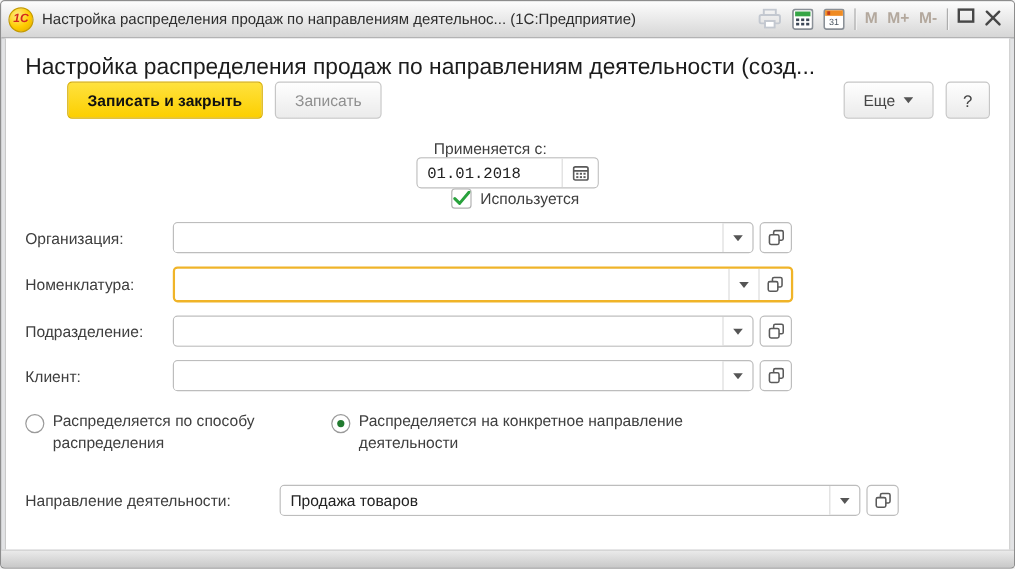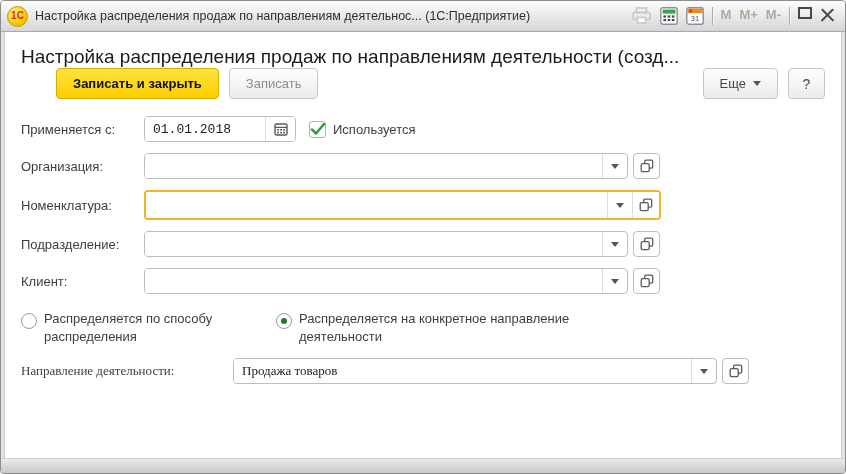--- a/index.html
+++ b/index.html
@@ -8,21 +8,21 @@
   .window{ width:846px; height:474px; border:1px solid #8d8d8d; border-radius:4px;
     background:#e2e3e5; display:flex; flex-direction:column; overflow:hidden; }
 
   
   .titlebar{ flex:0 0 31px; display:flex; align-items:center; gap:7px;
     padding:0 10px 0 6px; background:linear-gradient(#fdfdfd,#d6d6d6);
     border-bottom:1px solid #a9a9a9; }
   .logo{ width:21px; height:21px; border-radius:50%; flex:none;
     background:radial-gradient(circle at 35% 30%, #ffeb82, #ffcc00 55%, #dfa700);
     border:1px solid #c49a00; display:flex; align-items:center; justify-content:center; }
-  .logo-text{ color:#d3291c; font-weight:bold; font-size:10px; line-height:1; }
+  .logo-text{ color:#d3291c; font-weight:bold; font-size:10px; line-height:1;font-style:italic; }
   .tb-title{ font-size:12.5px; color:#2e2e2e; white-space:nowrap; overflow:hidden; }
   .tb-icons{ margin-left:auto; display:flex; align-items:flex-start; gap:8px; }
   .tb-btn{ display:flex; align-items:center; justify-content:center; cursor:pointer; }
   .tb-sep{ width:1px; height:18px; background:#adadad; box-shadow:1px 0 0 #f4f4f4; }
   .tb-mem{ font-size:13px; font-weight:bold; color:#b3a89d; }
   .max-box{ width:14px; height:12px; border:2px solid #474747; }
   .close-x{ position:relative; width:15px; height:15px; }
   .close-x::before,.close-x::after{ content:""; position:absolute; left:-1px; top:6.5px;
     width:17px; height:2.4px; background:#474747; border-radius:1px; }
   .close-x::before{ transform:rotate(45deg); }
@@ -41,21 +41,21 @@
   .btn-primary{ background:linear-gradient(#ffe23e,#fccf00); border-color:#d8ae00;
     font-weight:bold; color:#111; }
   .btn-muted{ color:#8f8f8f; }
   .btn-help{ width:37px; padding:0; justify-content:center; font-size:14px; }
   .spacer{ flex:1; }
   .caret{ width:0; height:0; border-left:4px solid transparent; border-right:4px solid transparent;
     border-top:5px solid #555; }
 
   
   .row{ display:flex; align-items:center; margin-top:11px; }
-  .row-first{ margin-top:17px; }
+  .row-first{ margin-top:17px;flex-direction:column; }
   .lbl{ width:123px; flex:none; font-size:13px; color:#3e3e3e; }
   .lbl-wide{ width:212px; }
 
   .date-field{ display:flex; width:152px; height:26px; background:#fff;
     border:1px solid #bdbdbd; border-radius:4px; overflow:hidden; }
   .date-field input{ flex:1; min-width:0; border:none; outline:none; padding:0 8px;
     font-size:13px; color:#222; font-family:Liberation Mono, monospace; }
   .date-btn{ width:30px; flex:none; border-left:1px solid #dcdcdc; background:#fff;
     display:flex; align-items:center; justify-content:center; cursor:pointer; }
 
@@ -268,21 +268,21 @@
         <span class="radio-group">
           <span class="radio"></span>
           <span class="radio-lbl radio-lbl-b">Распределяется по способу распределения</span>
         </span>
         <span class="radio-group radio-group-left">
           <span class="radio radio-on"></span>
           <span class="radio-lbl radio-lbl-a">Распределяется на конкретное направление деятельности</span>
         </span>
       </div>
 
-      <div class="row" style="margin-top:13px;font-family:Liberation Serif, serif;">
+      <div class="row" style="margin-top:27px;">
         <span class="lbl lbl-wide">Направление деятельности:</span>
         <span class="field">
           <span class="combo">
             <input value="Продажа товаров" style="">
             <span class="combo-arrow">
                 <span class="caret"></span>
               </span>
           </span>
           <span class="pages-btn">
             <svg width="14" height="14" viewBox="0 0 14 14">

